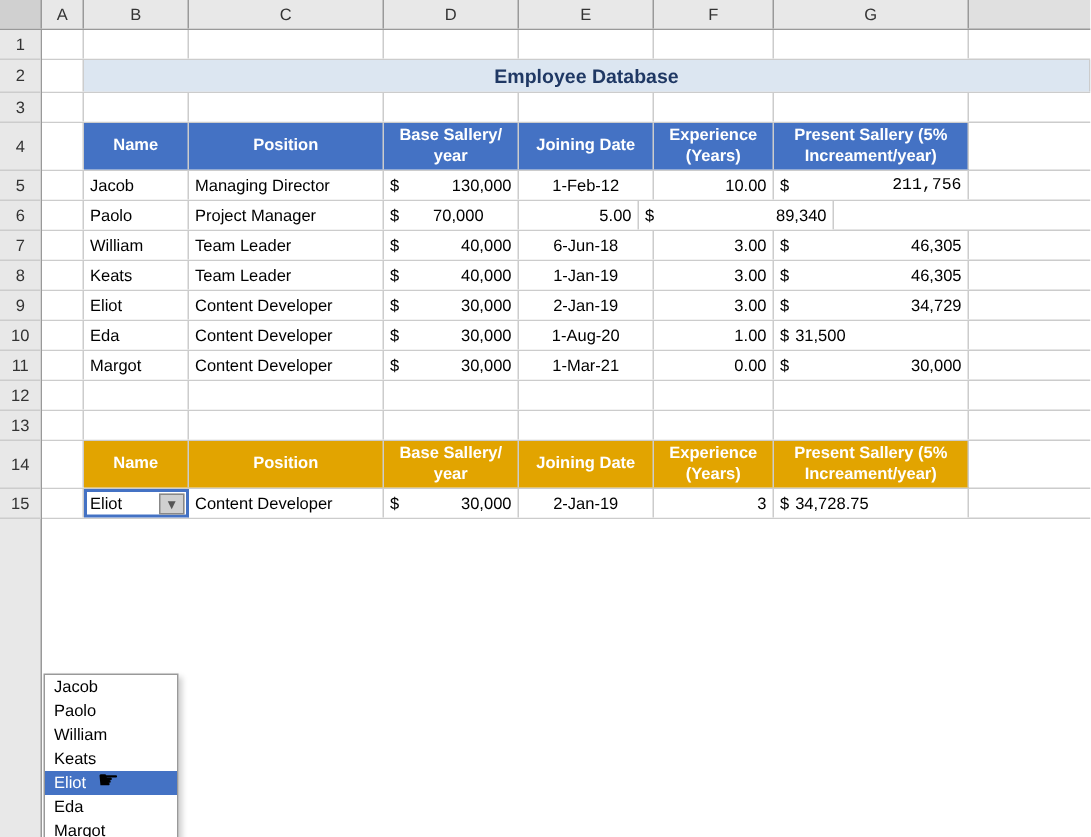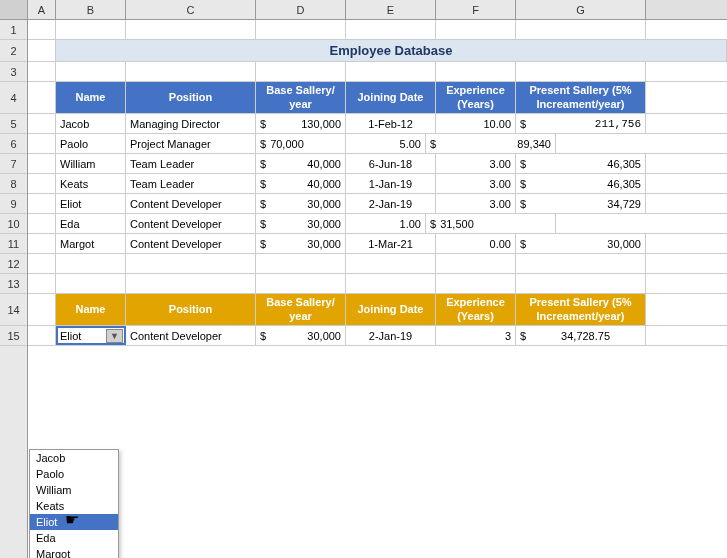--- a/index.html
+++ b/index.html
@@ -285,21 +285,21 @@
           <span style="flex:1;text-align:right;font-family:Liberation Mono, monospace;">211,756</span>
         </div>
       </div>
 
       <div class="grid-row row-h20">
         <div class="cell empty-row" style="width:28px;min-width:28px;"></div>
         <div class="cell col-b data-cell">Paolo</div>
         <div class="cell col-c data-cell">Project Manager</div>
         <div class="cell col-d data-cell" style="gap:4px;">
           <span>$</span>
-          <span style="flex:1;text-align:left;">70,000</span>
+          <span style="flex:1;text-align:center;">70,000</span>
         </div>
         <div class="cell col-f data-cell right">5.00</div>
         <div class="cell col-g data-cell" style="gap:4px;">
           <span>$</span>
           <span style="flex:1;text-align:right;">89,340</span>
         </div>
       </div>
 
       <div class="grid-row row-h20">
         <div class="cell empty-row" style="width:28px;min-width:28px;"></div>
@@ -350,20 +350,21 @@
       </div>
 
       <div class="grid-row row-h20">
         <div class="cell empty-row" style="width:28px;min-width:28px;"></div>
         <div class="cell col-b data-cell">Eda</div>
         <div class="cell col-c data-cell">Content Developer</div>
         <div class="cell col-d data-cell" style="gap:4px;">
           <span>$</span>
           <span style="flex:1;text-align:right;">30,000</span>
         </div>
+        <div class="cell col-e data-cell center">1-Aug-20</div>
         <div class="cell col-f data-cell right">1.00</div>
         <div class="cell col-g data-cell" style="gap:4px;">
           <span>$</span>
           <span style="flex:1;text-align:left;">31,500</span>
         </div>
       </div>
 
       <div class="grid-row row-h20">
         <div class="cell empty-row" style="width:28px;min-width:28px;"></div>
         <div class="cell col-b data-cell">Margot</div>
@@ -419,21 +420,21 @@
         </div>
         <div class="cell col-c data-cell">Content Developer</div>
         <div class="cell col-d data-cell" style="gap:4px;">
           <span>$</span>
           <span style="flex:1;text-align:right;">30,000</span>
         </div>
         <div class="cell col-e data-cell center">2-Jan-19</div>
         <div class="cell col-f data-cell right">3</div>
         <div class="cell col-g data-cell" style="gap:4px;">
           <span>$</span>
-          <span style="flex:1;text-align:center;">34,728.75</span>
+          <span style="flex:1;text-align:left;">34,728.75</span>
         </div>
       </div>
 
     </div>
   </div>
 </div>
 
 <div class="dropdown-container">
   <div class="dropdown-item">Jacob</div>
   <div class="dropdown-item">Paolo</div>

